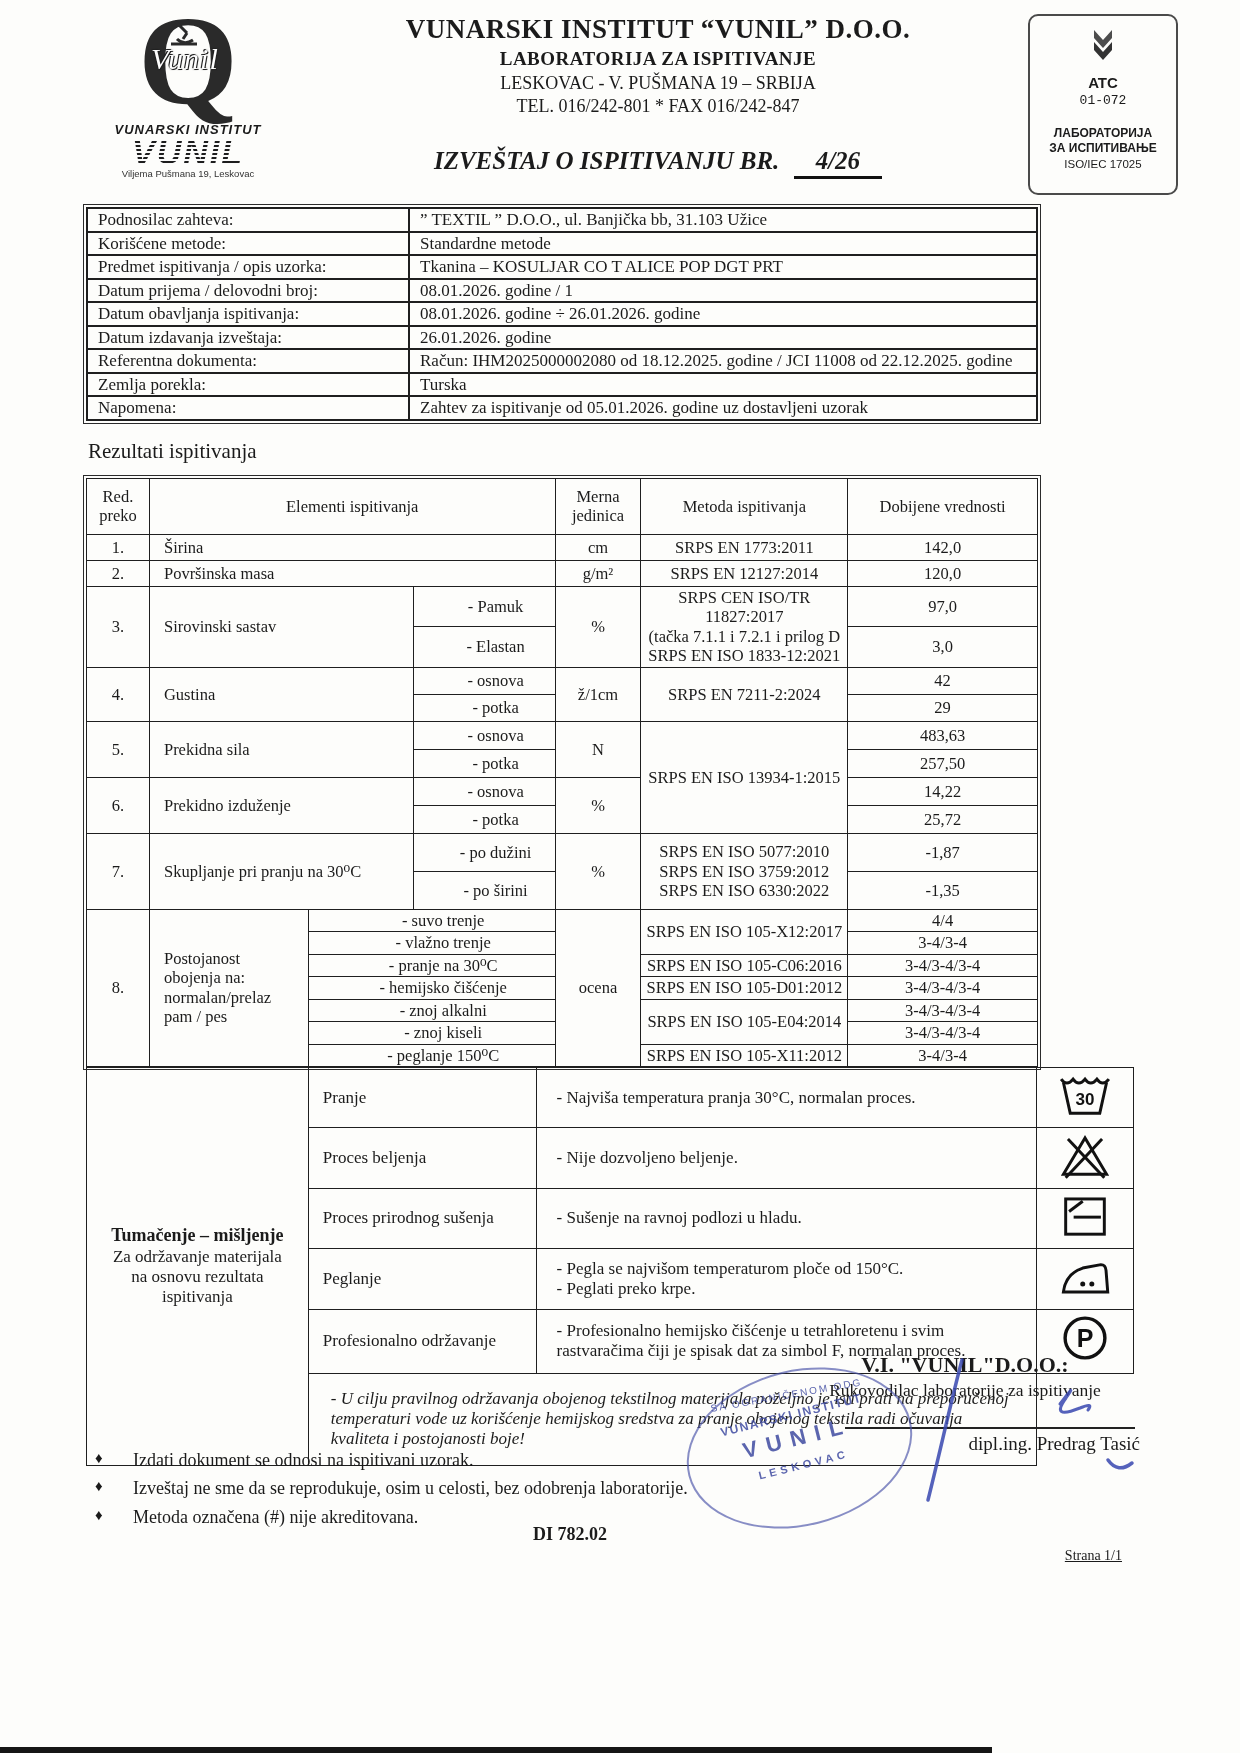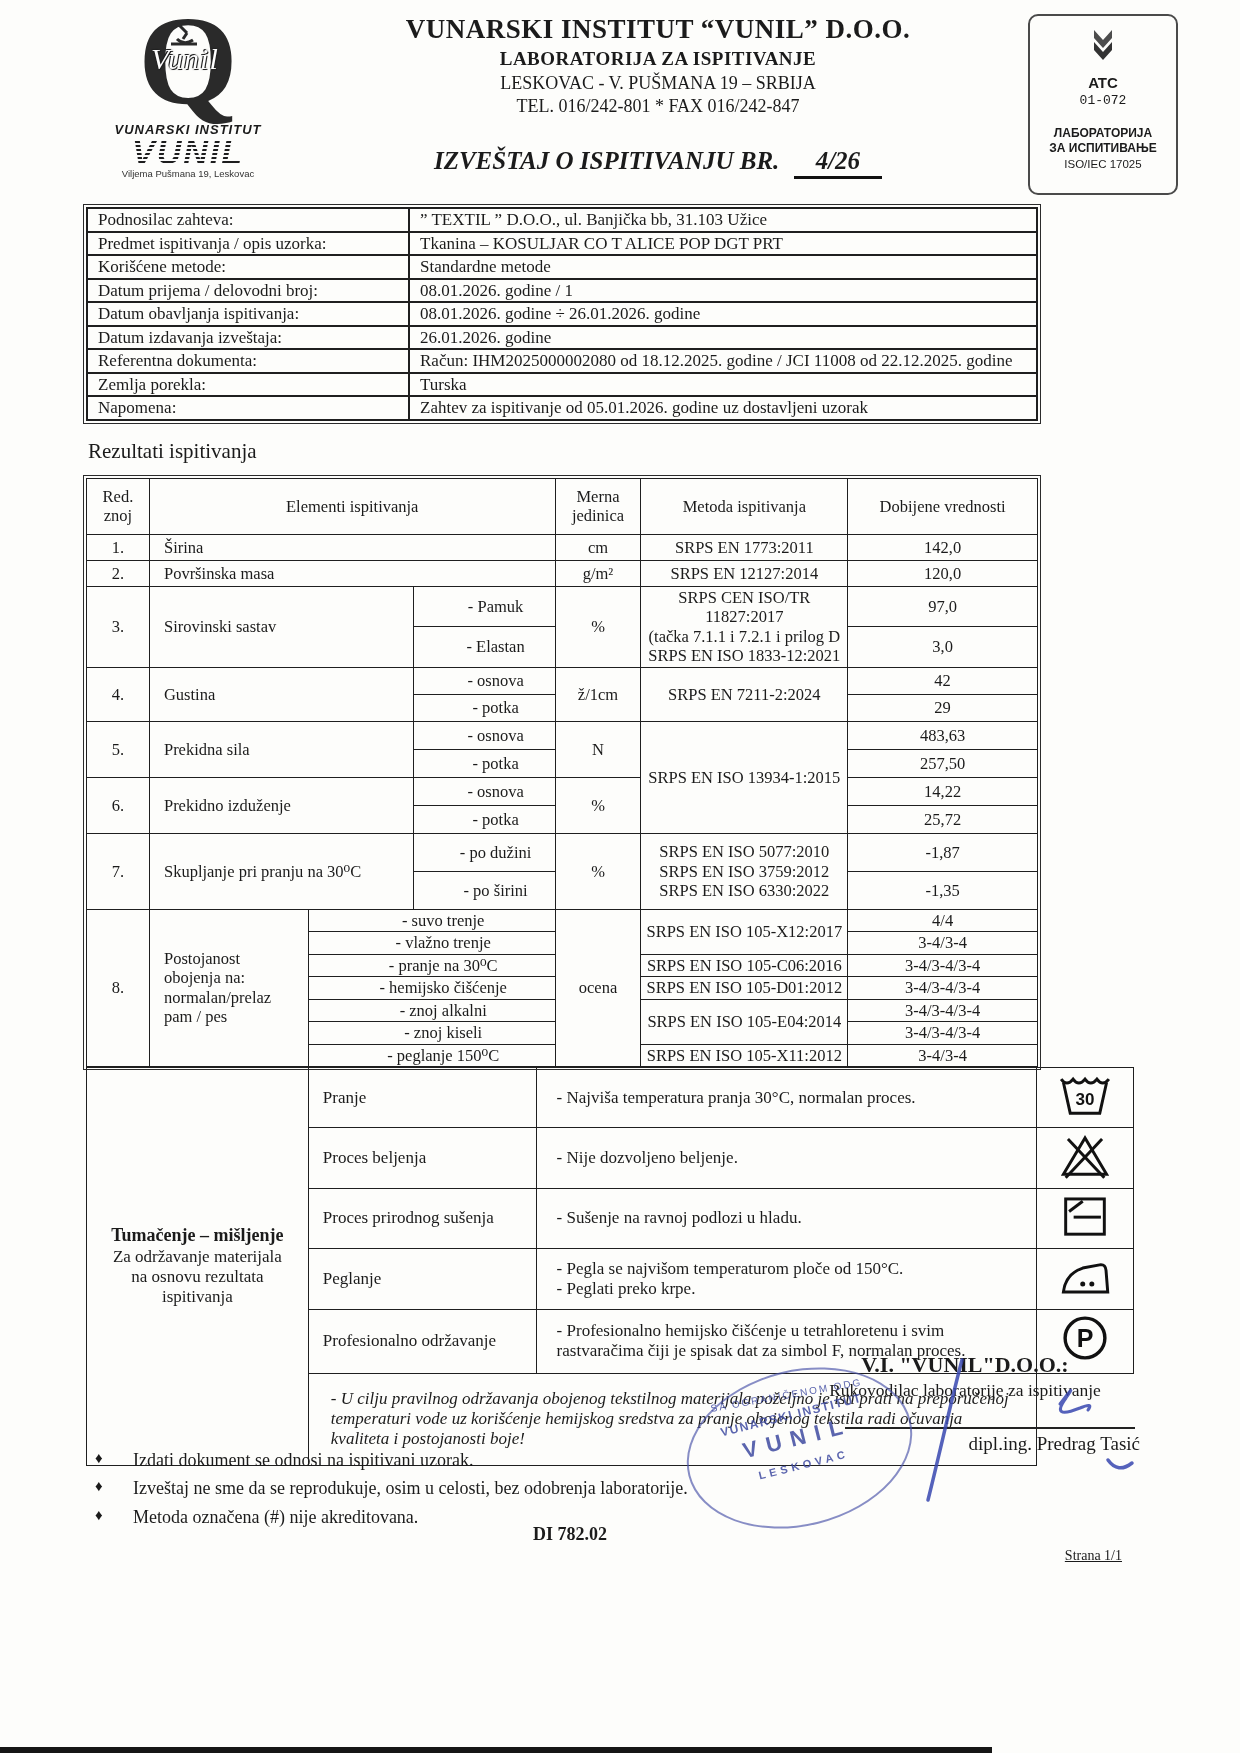--- a/index.html
+++ b/index.html
@@ -122,26 +122,26 @@
     </div>
   </div>
 
   <table class="info-table">
     <tbody>
       <tr>
         <td class="info-label">Podnosilac zahteva:</td>
         <td>” TEXTIL ” D.O.O., ul. Banjička bb, 31.103 Užice</td>
         </tr>
       <tr>
+        <td class="info-label">Korišćene metode:</td>
+        <td>Standardne metode</td>
+        </tr>
+      <tr>
         <td class="info-label">Predmet ispitivanja / opis uzorka:</td>
         <td>Tkanina – KOSULJAR CO T ALICE POP DGT PRT</td>
-        </tr>
-      <tr>
-        <td class="info-label">Korišćene metode:</td>
-        <td>Standardne metode</td>
         </tr>
       <tr>
         <td class="info-label">Datum prijema / delovodni broj:</td>
         <td>08.01.2026. godine    /    1</td>
         </tr>
       <tr>
         <td class="info-label">Datum obavljanja ispitivanja:</td>
         <td>08.01.2026. godine ÷ 26.01.2026. godine</td>
         </tr>
       <tr>
@@ -171,21 +171,21 @@
         <col style="width:159px">
         <col style="width:105px">
         <col style="width:142px">
               <col style="width:86px">
         <col style="width:207px">
         <col style="width:190px">
       </colgroup>
     <tbody>
       <tr style="height:56px">
         <th class="pre">Red.
-znoj</th>
+preko</th>
         <th colspan="3">Elementi ispitivanja</th>
         <th class="pre">Merna
 jedinica</th>
         <th>Metoda ispitivanja</th>
         <th>Dobijene vrednosti</th>
       </tr>
       <tr style="height:26px">
         <td>1.</td>
         <td colspan="3" class="el">Širina</td>
         <td>cm</td>

